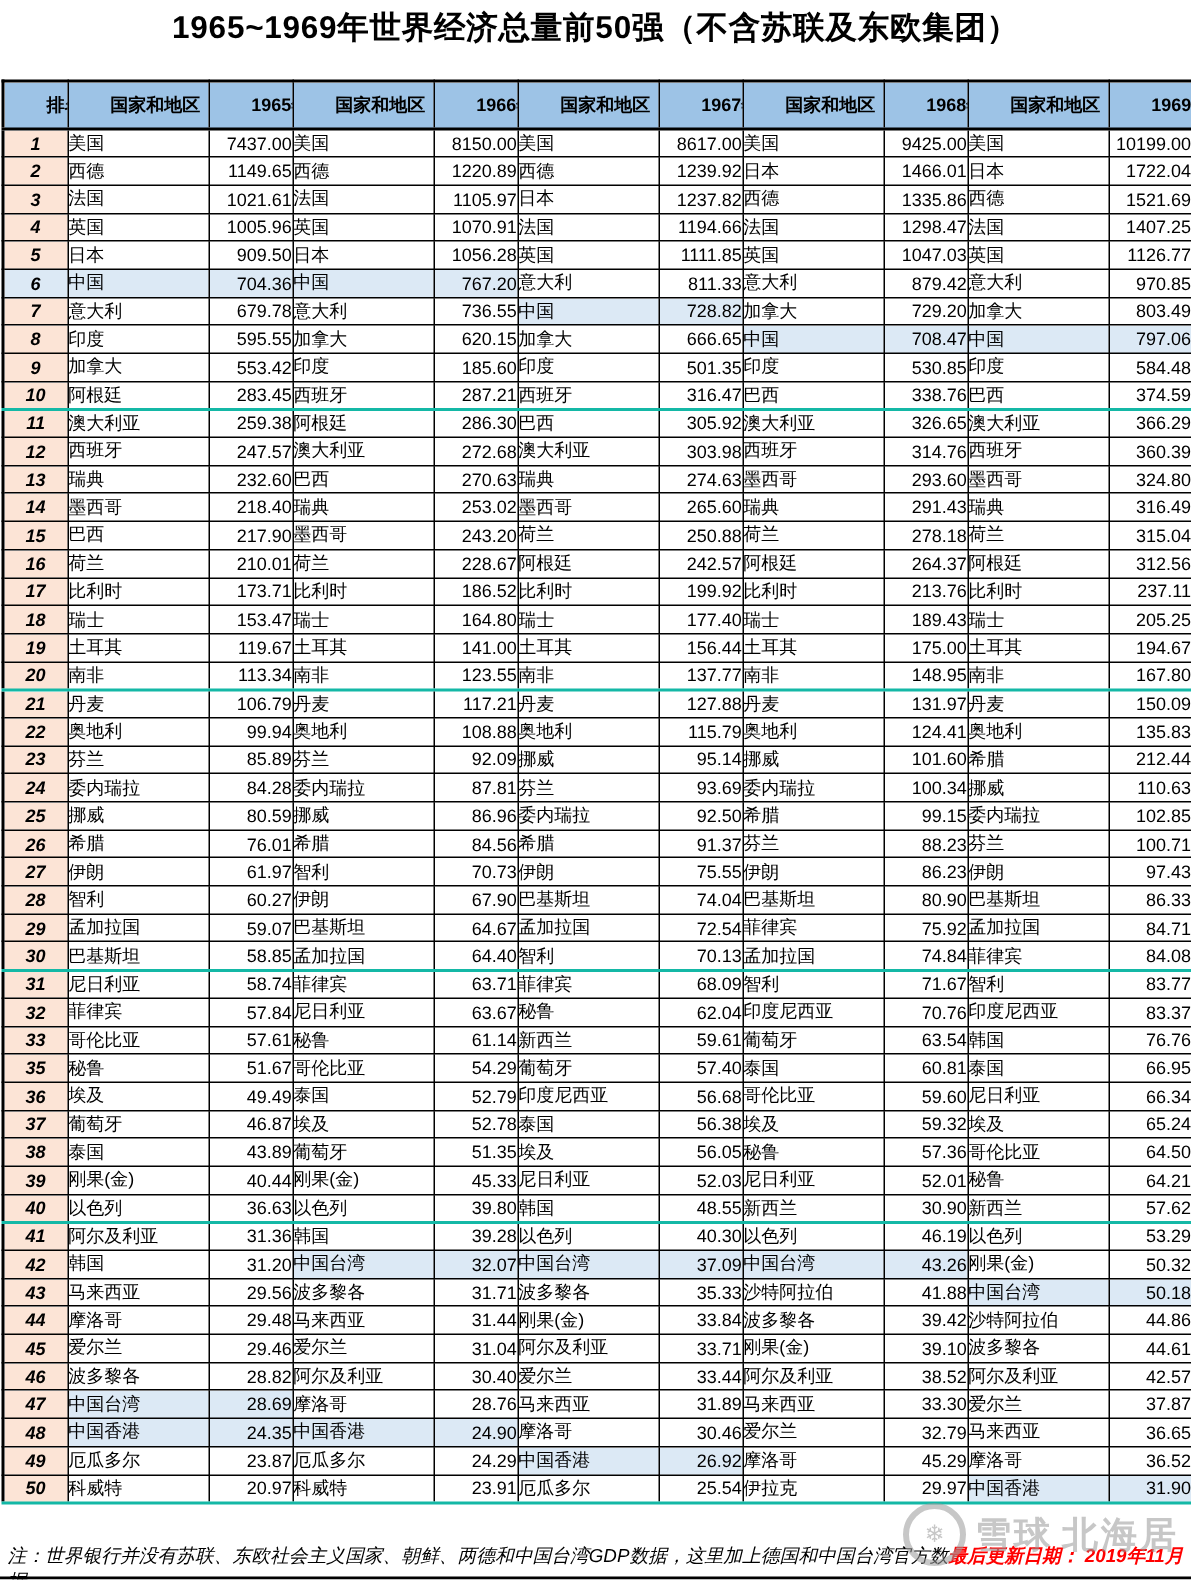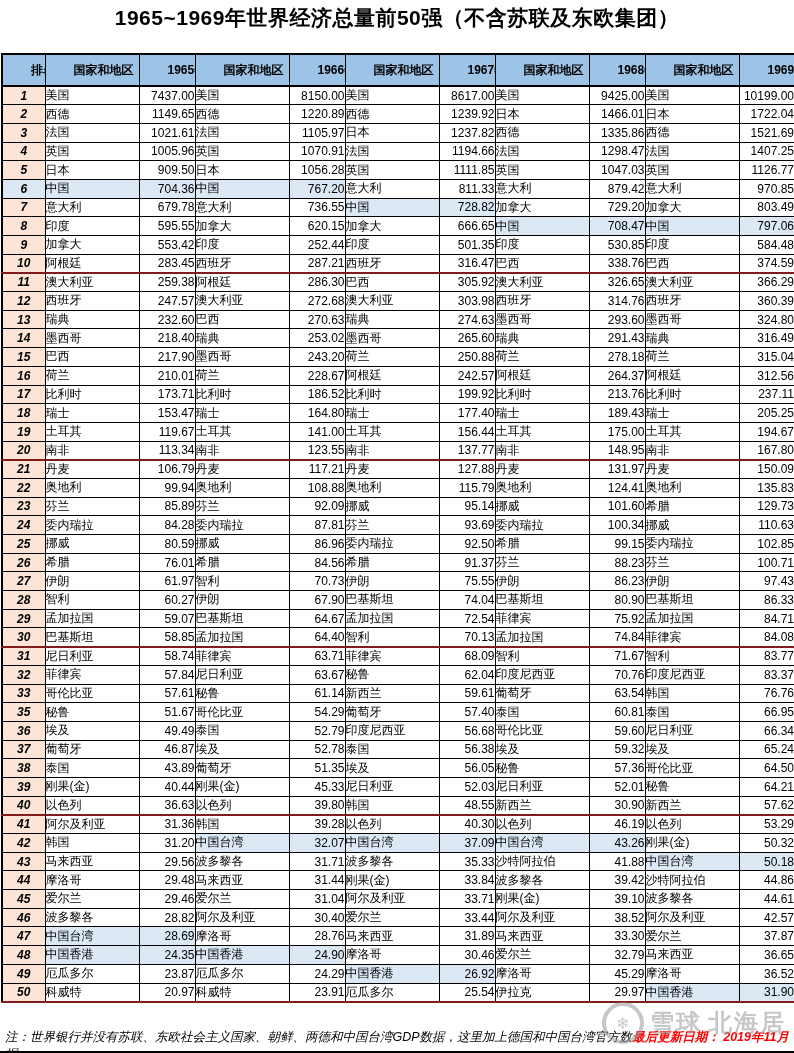--- a/index.html
+++ b/index.html
@@ -32,21 +32,21 @@
   }
   table.gdp tbody tr{height:18.7px;}
   td.rank{
     background:#FCE4D6; text-align:center; font-weight:bold; font-style:italic;
     border-right:2px solid #000;
   }
   td.country{text-align:left; padding-left:7px; border-left:2px solid #000;}
   td.val{text-align:right; padding-right:4px;}
   th.cty{border-left:2px solid #000;}
   td.hl{background:#DCE9F5;}
-  tr.group-end td{border-bottom:2px solid #7f1d1d;}
+  tr.group-end td{border-bottom:2px solid #14b8a6;}
   .footer{
     position:absolute; top:1029px; left:5px; width:784px;
     display:flex; justify-content:space-between; align-items:baseline;
   }
   .note{font-size:12.5px; font-style:italic; color:#000;}
   .updated{font-size:12.5px; font-style:italic; font-weight:bold; color:#FF0000; white-space:nowrap;text-align:center;}
   .bottom-rule{position:absolute; left:0; bottom:0; width:794px; height:2px; background:#000;}
   .watermark{
     position:absolute; left:602px; top:1000px; width:190px; height:46px;
     display:flex; align-items:center; gap:6px;
@@ -197,21 +197,21 @@
           <td class="country hl">中国</td>
           <td class="val hl">708.47</td>
           <td class="country hl">中国</td>
           <td class="val hl">797.06</td>
         </tr>
         <tr>
           <td class="rank">9</td>
           <td class="country">加拿大</td>
           <td class="val">553.42</td>
           <td class="country">印度</td>
-          <td class="val">252.44</td>
+          <td class="val">185.60</td>
           <td class="country">印度</td>
           <td class="val">501.35</td>
           <td class="country">印度</td>
           <td class="val">530.85</td>
           <td class="country">印度</td>
           <td class="val">584.48</td>
         </tr>
         <tr class="group-end">
           <td class="rank">10</td>
           <td class="country">阿根廷</td>
@@ -385,21 +385,21 @@
           <td class="rank">23</td>
           <td class="country">芬兰</td>
           <td class="val">85.89</td>
           <td class="country">芬兰</td>
           <td class="val">92.09</td>
           <td class="country">挪威</td>
           <td class="val">95.14</td>
           <td class="country">挪威</td>
           <td class="val">101.60</td>
           <td class="country">希腊</td>
-          <td class="val">129.73</td>
+          <td class="val">212.44</td>
         </tr>
         <tr>
           <td class="rank">24</td>
           <td class="country">委内瑞拉</td>
           <td class="val">84.28</td>
           <td class="country">委内瑞拉</td>
           <td class="val">87.81</td>
           <td class="country">芬兰</td>
           <td class="val">93.69</td>
           <td class="country">委内瑞拉</td>

